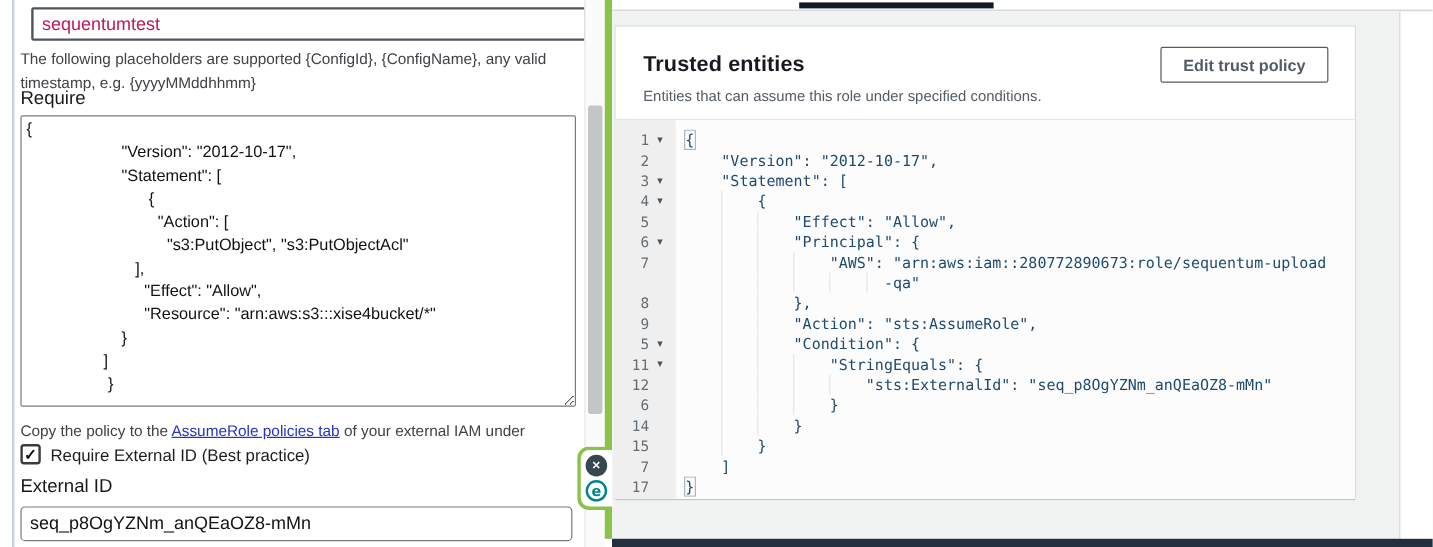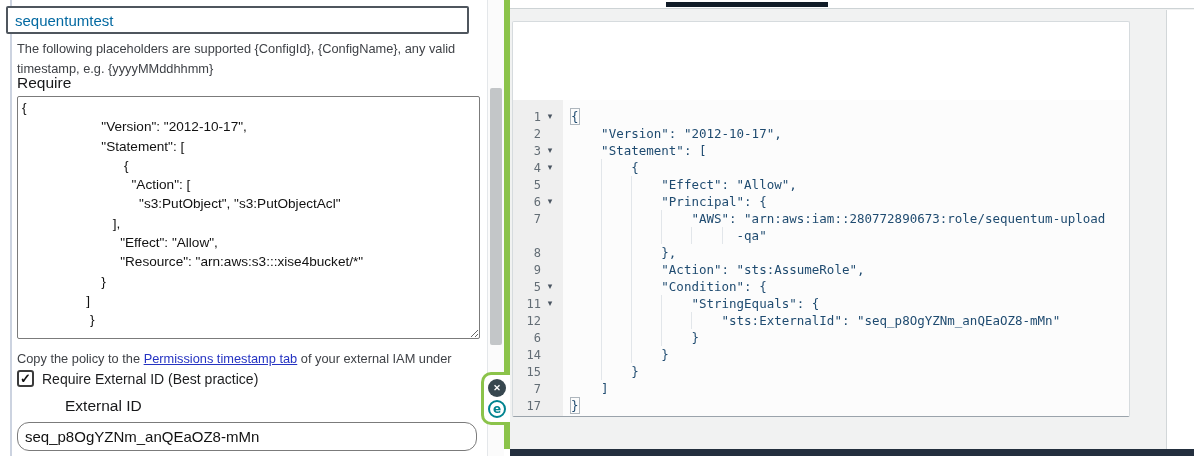--- a/index.html
+++ b/index.html
@@ -3,36 +3,36 @@
 <meta charset="utf-8">
 <style>
   * { margin:0; padding:0; box-sizing:border-box; }
   html,body { width:1194px; height:456px; overflow:hidden; background:#fff;
               font-family:"Liberation Sans", sans-serif; }
   .abs { position:absolute; }
   #stage { position:relative; width:1194px; height:456px; }
 
   
   #left-edge { left:10px; top:0; width:2px; height:456px; background:#ccd3e0; }
-  #name-input { left:6px; top:6px; width:463px; height:28px; border:2px solid #4f565e;
-    border-radius:2px; font:15px "Liberation Sans",sans-serif; color:#0369a1; padding:0 7px; background:#fff; }
+  #name-input { left:26px; top:6px; width:463px; height:28px; border:2px solid #4f565e;
+    border-radius:2px; font:15px "Liberation Sans",sans-serif; color:#be185d; padding:0 7px; background:#fff; }
   #helper-text { left:17px; top:39px; width:456px; font-size:12.8px; line-height:1.6; color:#3f4247; }
   #policy-label { left:17px; top:74px; font-size:15.5px; color:#17181a; }
   #policy-textarea { left:17px; top:96px; width:463px; height:243px; border:1px solid #7b7b7b;
     border-radius:2px; background:#fff; color:#121212; font:13.6px/19.3px "Liberation Sans",sans-serif;
     padding:1px 4px; white-space:pre; overflow:hidden; resize:both; }
   #copy-line { left:17px; top:351px; width:460px; font-size:12.8px; color:#3f4247; }
   #copy-line a { color:#2533c2; text-decoration:underline; cursor:pointer; }
   #checkbox-row { left:17px; top:370px; display:flex; align-items:center; gap:8px; }
   #checkbox { width:17px; height:17px; border:2px solid #3b3b3b; border-radius:3px; background:#fff;
     display:flex; align-items:center; justify-content:center; font-weight:bold; font-size:13px; color:#111; }
   #checkbox-label { font-size:14px; color:#1c1d1f; }
-  #external-id-label { left:17px; top:397px; font-size:15.5px; color:#17181a;margin-left:48px; }
+  #external-id-label { left:17px; top:397px; font-size:15.5px; color:#17181a; }
   #external-id-input { left:17px; top:422px; width:460px; height:29px; border:1px solid #7b7b7b;
-    border-radius:12px; font:15px "Liberation Sans",sans-serif; color:#121212; padding:0 7px; background:#fff; }
+    border-radius:4px; font:15px "Liberation Sans",sans-serif; color:#121212; padding:0 7px; background:#fff; }
 
   
   #scrollbar-track { left:487px; top:0; width:17px; height:456px; background:#fbfbfb; border-left:1px solid #e4e7ea; }
   #scrollbar-thumb { left:2px; top:88px; width:12px; height:257px; background:#c3c6c8; border-radius:2px; }
 
   
   #green-bar { left:504px; top:0; width:6px; height:449px; background:#8bc34a; }
   #overlay-badge { left:481px; top:372px; width:29px; height:53px; background:#fff;
     border:3px solid #8bc34a; border-right:none; border-radius:10px 0 0 10px;
     display:flex; flex-direction:column; align-items:center; justify-content:center; gap:3px; }
@@ -90,21 +90,21 @@
                            {
                              "Action": [
                                "s3:PutObject", "s3:PutObjectAcl"
                         ],
                           "Effect": "Allow",
                           "Resource": "arn:aws:s3:::xise4bucket/*"
                      }
                  ]
                   }</textarea>
 
-  <div class="abs" id="copy-line"><span>Copy the policy to the </span><a>Permissions timestamp tab</a><span> of your external IAM under</span></div>
+  <div class="abs" id="copy-line"><span>Copy the policy to the </span><a>AssumeRole policies tab</a><span> of your external IAM under</span></div>
 
   <div class="abs" id="checkbox-row">
     <div id="checkbox">
       <span>✓</span>
     </div>
     <span id="checkbox-label">Require External ID (Best practice)</span>
   </div>
 
   <div class="abs" id="external-id-label">External ID</div>
 
@@ -119,20 +119,25 @@
     <div id="close-btn">✕</div>
     <div id="ext-btn">e</div>
   </div>
 
   <div class="abs" id="right">
     <div class="abs" id="top-strip"></div>
     <div class="abs" id="tab-underline"></div>
     <div class="abs" id="right-col"></div>
 
     <div class="abs" id="card">
+      <div id="card-header">
+        <div id="card-title">Trusted entities</div>
+        <div id="card-subtitle">Entities that can assume this role under specified conditions.</div>
+        <button id="edit-trust-policy-btn">Edit trust policy</button>
+      </div>
       <div id="editor">
         <div id="gutter-bg"></div>
         <div id="code-lines">
             <div class="crow">
               <div class="gut">
                 <span class="lnum">1</span>
                 <span class="fold">▾</span>
               </div>
               <div class="ctext"><span class="bracket">{</span></div>
             </div>

